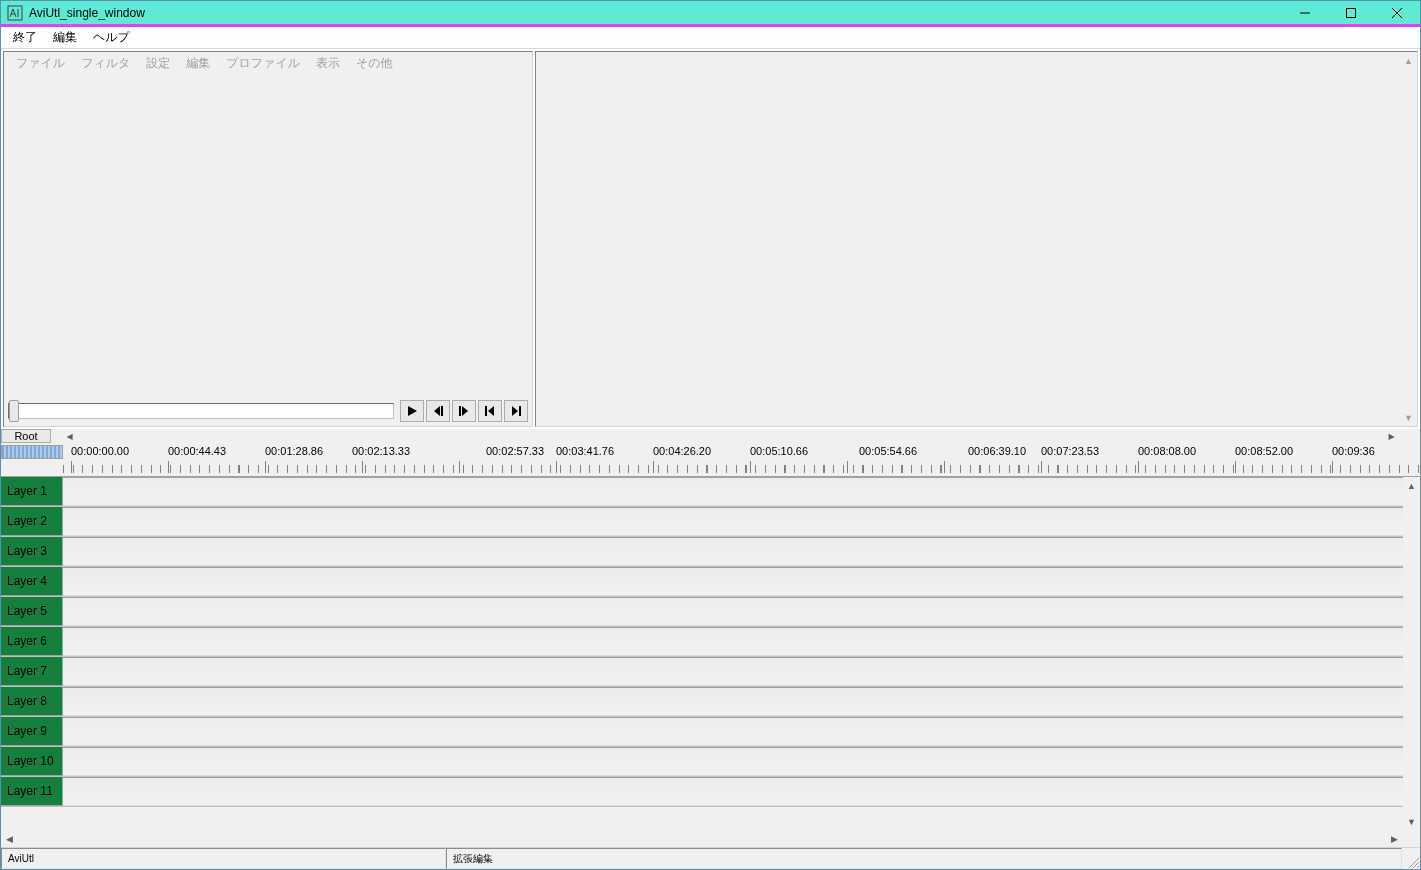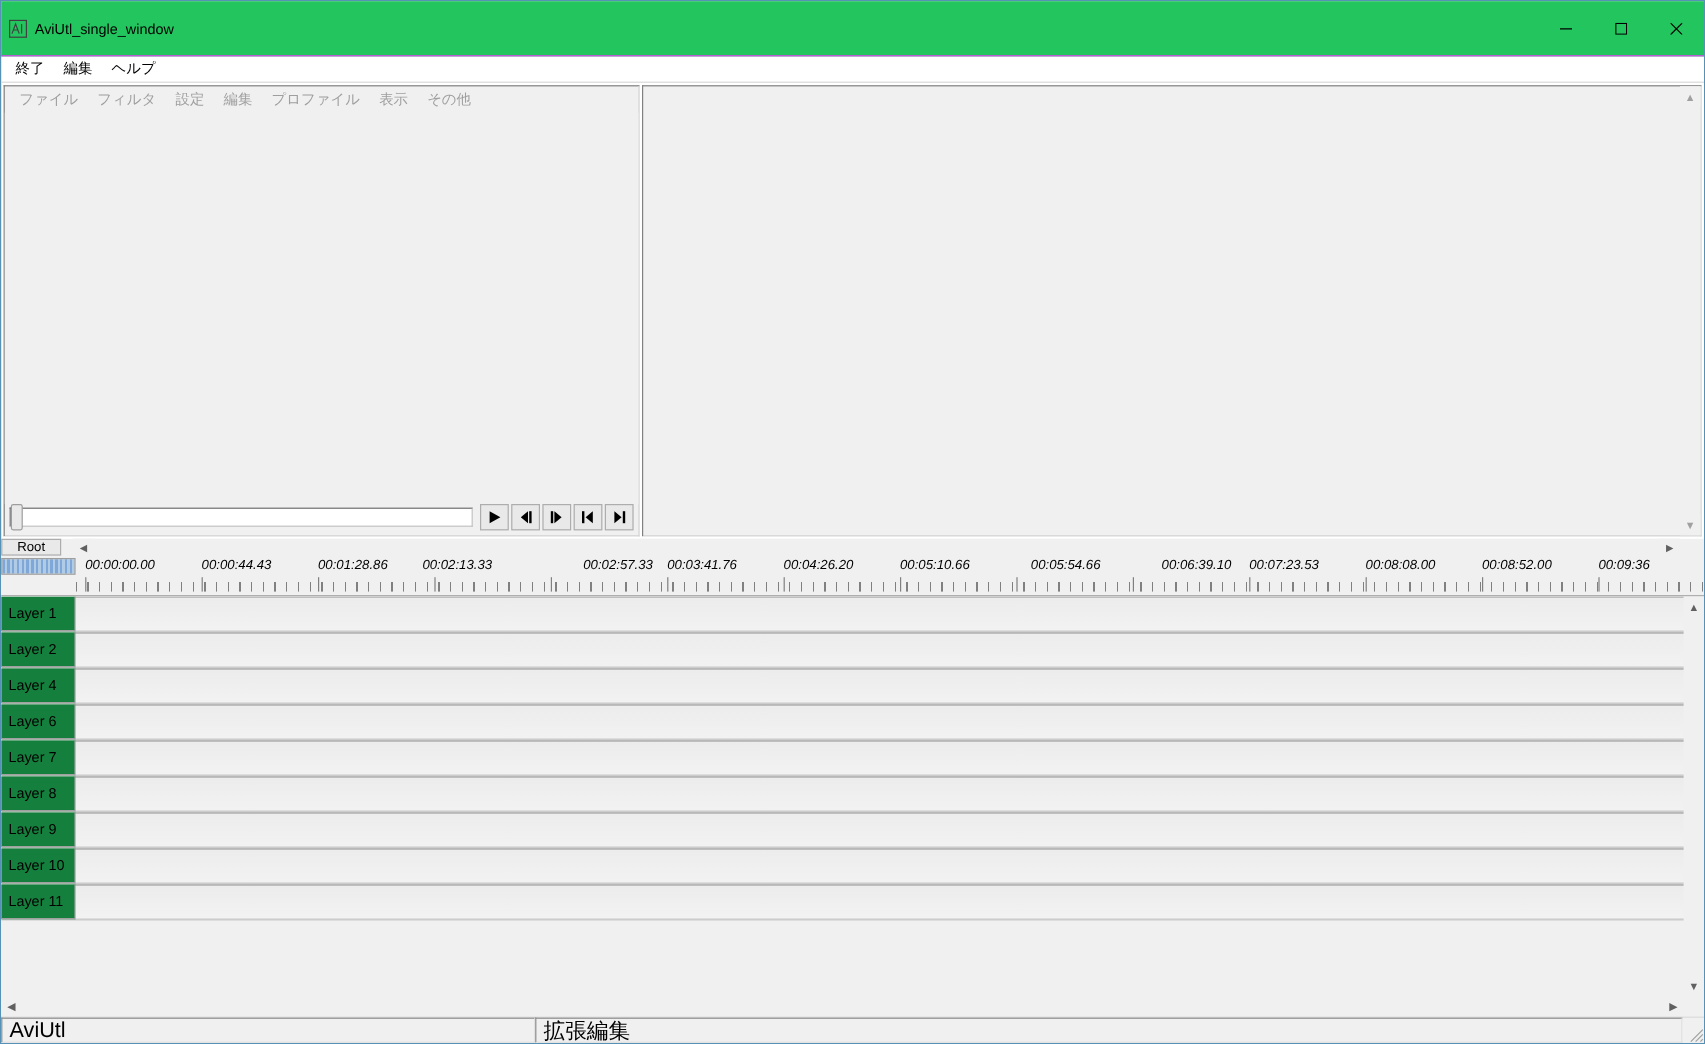--- a/index.html
+++ b/index.html
@@ -1,18 +1,18 @@
 <!DOCTYPE html>
 <html><head>
 <meta charset="utf-8">
 <style>
 * { box-sizing: border-box; margin: 0; padding: 0; font-family: "Yu Gothic UI", "Meiryo", sans-serif; }
 html, body { width: 1421px; height: 870px; overflow: hidden; background: #fff; }
 .window { width: 1421px; height: 870px; border: 1px solid #5891b6; display: flex; flex-direction: column; background: #fff; }
-.titlebar { height: 46px; display: flex; align-items: center; background: #22c55e; border-bottom: 1px solid #d946ef; }
+.titlebar { height: 26px; display: flex; align-items: center; background: #5eead4; border-bottom: 3px solid #d946ef; }
 .titlebar .title-left { display: flex; align-items: center; padding-left: 6px; gap: 6px; }
 .titlebar .app-icon { width: 16px; height: 16px; }
 .titlebar .title-text { font-size: 12px; color: #000; }
 .titlebar .window-controls { margin-left: auto; display: flex; }
 .titlebar .win-btn { width: 46px; height: 30px; display: flex; align-items: center; justify-content: center; cursor: default; }
 .titlebar .win-btn svg { width: 10px; height: 10px; }
 .menubar { height: 22px; display: flex; align-items: flex-end; padding-left: 6px; gap: 4px; border-bottom: 1px solid #d9d9d9; }
 .menubar .menu-item { font-size: 12px; color: #000; padding: 2px 6px; cursor: default; }
 .upper { display: flex; height: 380px; }
 .panel-left { width: 530px; background: #f0f0f0; border: 1px inset #d4d4d4; margin: 2px; display: flex; flex-direction: column; position: relative; }
@@ -28,40 +28,40 @@
 .panel-right .vscroll .sc-btn { height: 17px; background: #f0f0f0; display: flex; align-items: center; justify-content: center; color: #a0a0a0; font-size: 9px; }
 .panel-right .vscroll .sc-track { flex: 1; }
 .timeline { flex: 1; display: flex; flex-direction: column; position: relative; }
 .timeline-top { height: 48px; display: flex; flex-direction: column; border-bottom: 1px solid #a0a0a0; background: #f0f0f0; position: relative; }
 .timeline-top-row1 { height: 14px; display: flex; align-items: stretch; }
 .root-btn { width: 50px; height: 14px; background: #e9e9e9; border: 1px solid #adadad; font-size: 11px; display: flex; align-items: center; justify-content: center; }
 .hscroll-top { flex: 1; height: 14px; background: #f0f0f0; position: relative; margin-left: 10px; margin-right: 20px; }
 .hscroll-top .h-arrow { width: 17px; height: 14px; background: #f0f0f0; display: inline-flex; align-items: center; justify-content: center; color: #606060; font-size: 8px; position: absolute; }
 .hscroll-top .h-arrow.left { left: 0; }
 .hscroll-top .h-arrow.right { right: 0; }
-.timeline-top-row2 { height: 34px; display: flex; font-style: italic; }
+.timeline-top-row2 { height: 34px; display: flex; }
 .zoom-indicator { width: 62px; height: 14px; background: repeating-linear-gradient(90deg,#7fa8d8 0,#7fa8d8 2px,#b0cbe6 2px,#b0cbe6 4px); border: 1px solid #9e9e9e; margin-top: 2px; margin-left: 0; align-self: flex-start; }
 .ruler { flex: 1; position: relative; overflow: hidden; }
 .ruler .tick-label { position: absolute; top: 2px; font-size: 11px; color: #000; white-space: nowrap; }
 .ruler .major-tick { position: absolute; top: 18px; width: 1px; height: 12px; background: #808080; }
 .ruler .minor-ticks { position: absolute; top: 22px; left: 0; right: 0; height: 8px;
   background: repeating-linear-gradient(90deg,#808080 0,#808080 1px,transparent 1px,transparent 9.75px); }
 .layers { flex: 1; overflow: hidden; background: #f0f0f0; position: relative; }
 .layer-row { height: 30px; display: flex; border-bottom: 1px solid #c0c0c0; }
 .layer-label { width: 62px; height: 100%; background: #15803d; border-right: 1px solid #a0a0a0; border-bottom: 1px solid #a0a0a0; display: flex; align-items: center; padding-left: 6px; font-size: 12px; color: #000; }
 .layer-track { flex: 1; background: linear-gradient(#ececec,#f2f2f2); border-top: 1px solid #a0a0a0; border-bottom: 1px solid #ddd; }
 .timeline-bottom-hscroll { height: 17px; background: #f0f0f0; position: relative; }
 .timeline-bottom-hscroll .bh-arrow { position: absolute; width: 17px; height: 17px; display: flex; align-items: center; justify-content: center; color: #606060; font-size: 9px; }
 .timeline-bottom-hscroll .bh-arrow.left { left: 0; }
 .timeline-bottom-hscroll .bh-arrow.right { right: 17px; }
 .timeline-vscroll { position: absolute; right: 0; top: 48px; bottom: 17px; width: 17px; background: #f0f0f0; display: flex; flex-direction: column; }
 .timeline-vscroll .tv-btn { height: 17px; display: flex; align-items: center; justify-content: center; color: #606060; font-size: 9px; }
 .timeline-vscroll .tv-track { flex: 1; }
 .statusbar { height: 22px; display: flex; border-top: 1px solid #d4d4d4; background: #f0f0f0; }
-.statusbar .status-cell { border: 1px inset #e0e0e0; font-size: 18px; padding: 2px 6px; display: flex; align-items: center; text-align: center; }
+.statusbar .status-cell { border: 1px inset #e0e0e0; font-size: 10px; padding: 2px 6px; display: flex; align-items: center; text-align: center; }
 .statusbar .status-cell.c1 { width: 445px; }
 .statusbar .status-cell.c2 { flex: 1; }
 .statusbar .grip { width: 18px; display: flex; align-items: flex-end; justify-content: flex-end; }
 .statusbar .grip svg { width: 14px; height: 14px; }
 </style>
 </head>
 <body>
 
 <div class="window">
 
@@ -205,21 +205,29 @@
     <div class="layers" id="layers">
         <div class="layer-row">
           <div class="layer-label">Layer 1</div>
           <div class="layer-track"></div>
         </div>
         <div class="layer-row">
           <div class="layer-label">Layer 2</div>
           <div class="layer-track"></div>
         </div>
         <div class="layer-row">
+          <div class="layer-label">Layer 3</div>
+          <div class="layer-track"></div>
+        </div>
+        <div class="layer-row">
           <div class="layer-label">Layer 4</div>
+          <div class="layer-track"></div>
+        </div>
+        <div class="layer-row">
+          <div class="layer-label">Layer 5</div>
           <div class="layer-track"></div>
         </div>
         <div class="layer-row">
           <div class="layer-label">Layer 6</div>
           <div class="layer-track"></div>
         </div>
         <div class="layer-row">
           <div class="layer-label">Layer 7</div>
           <div class="layer-track"></div>
         </div>

